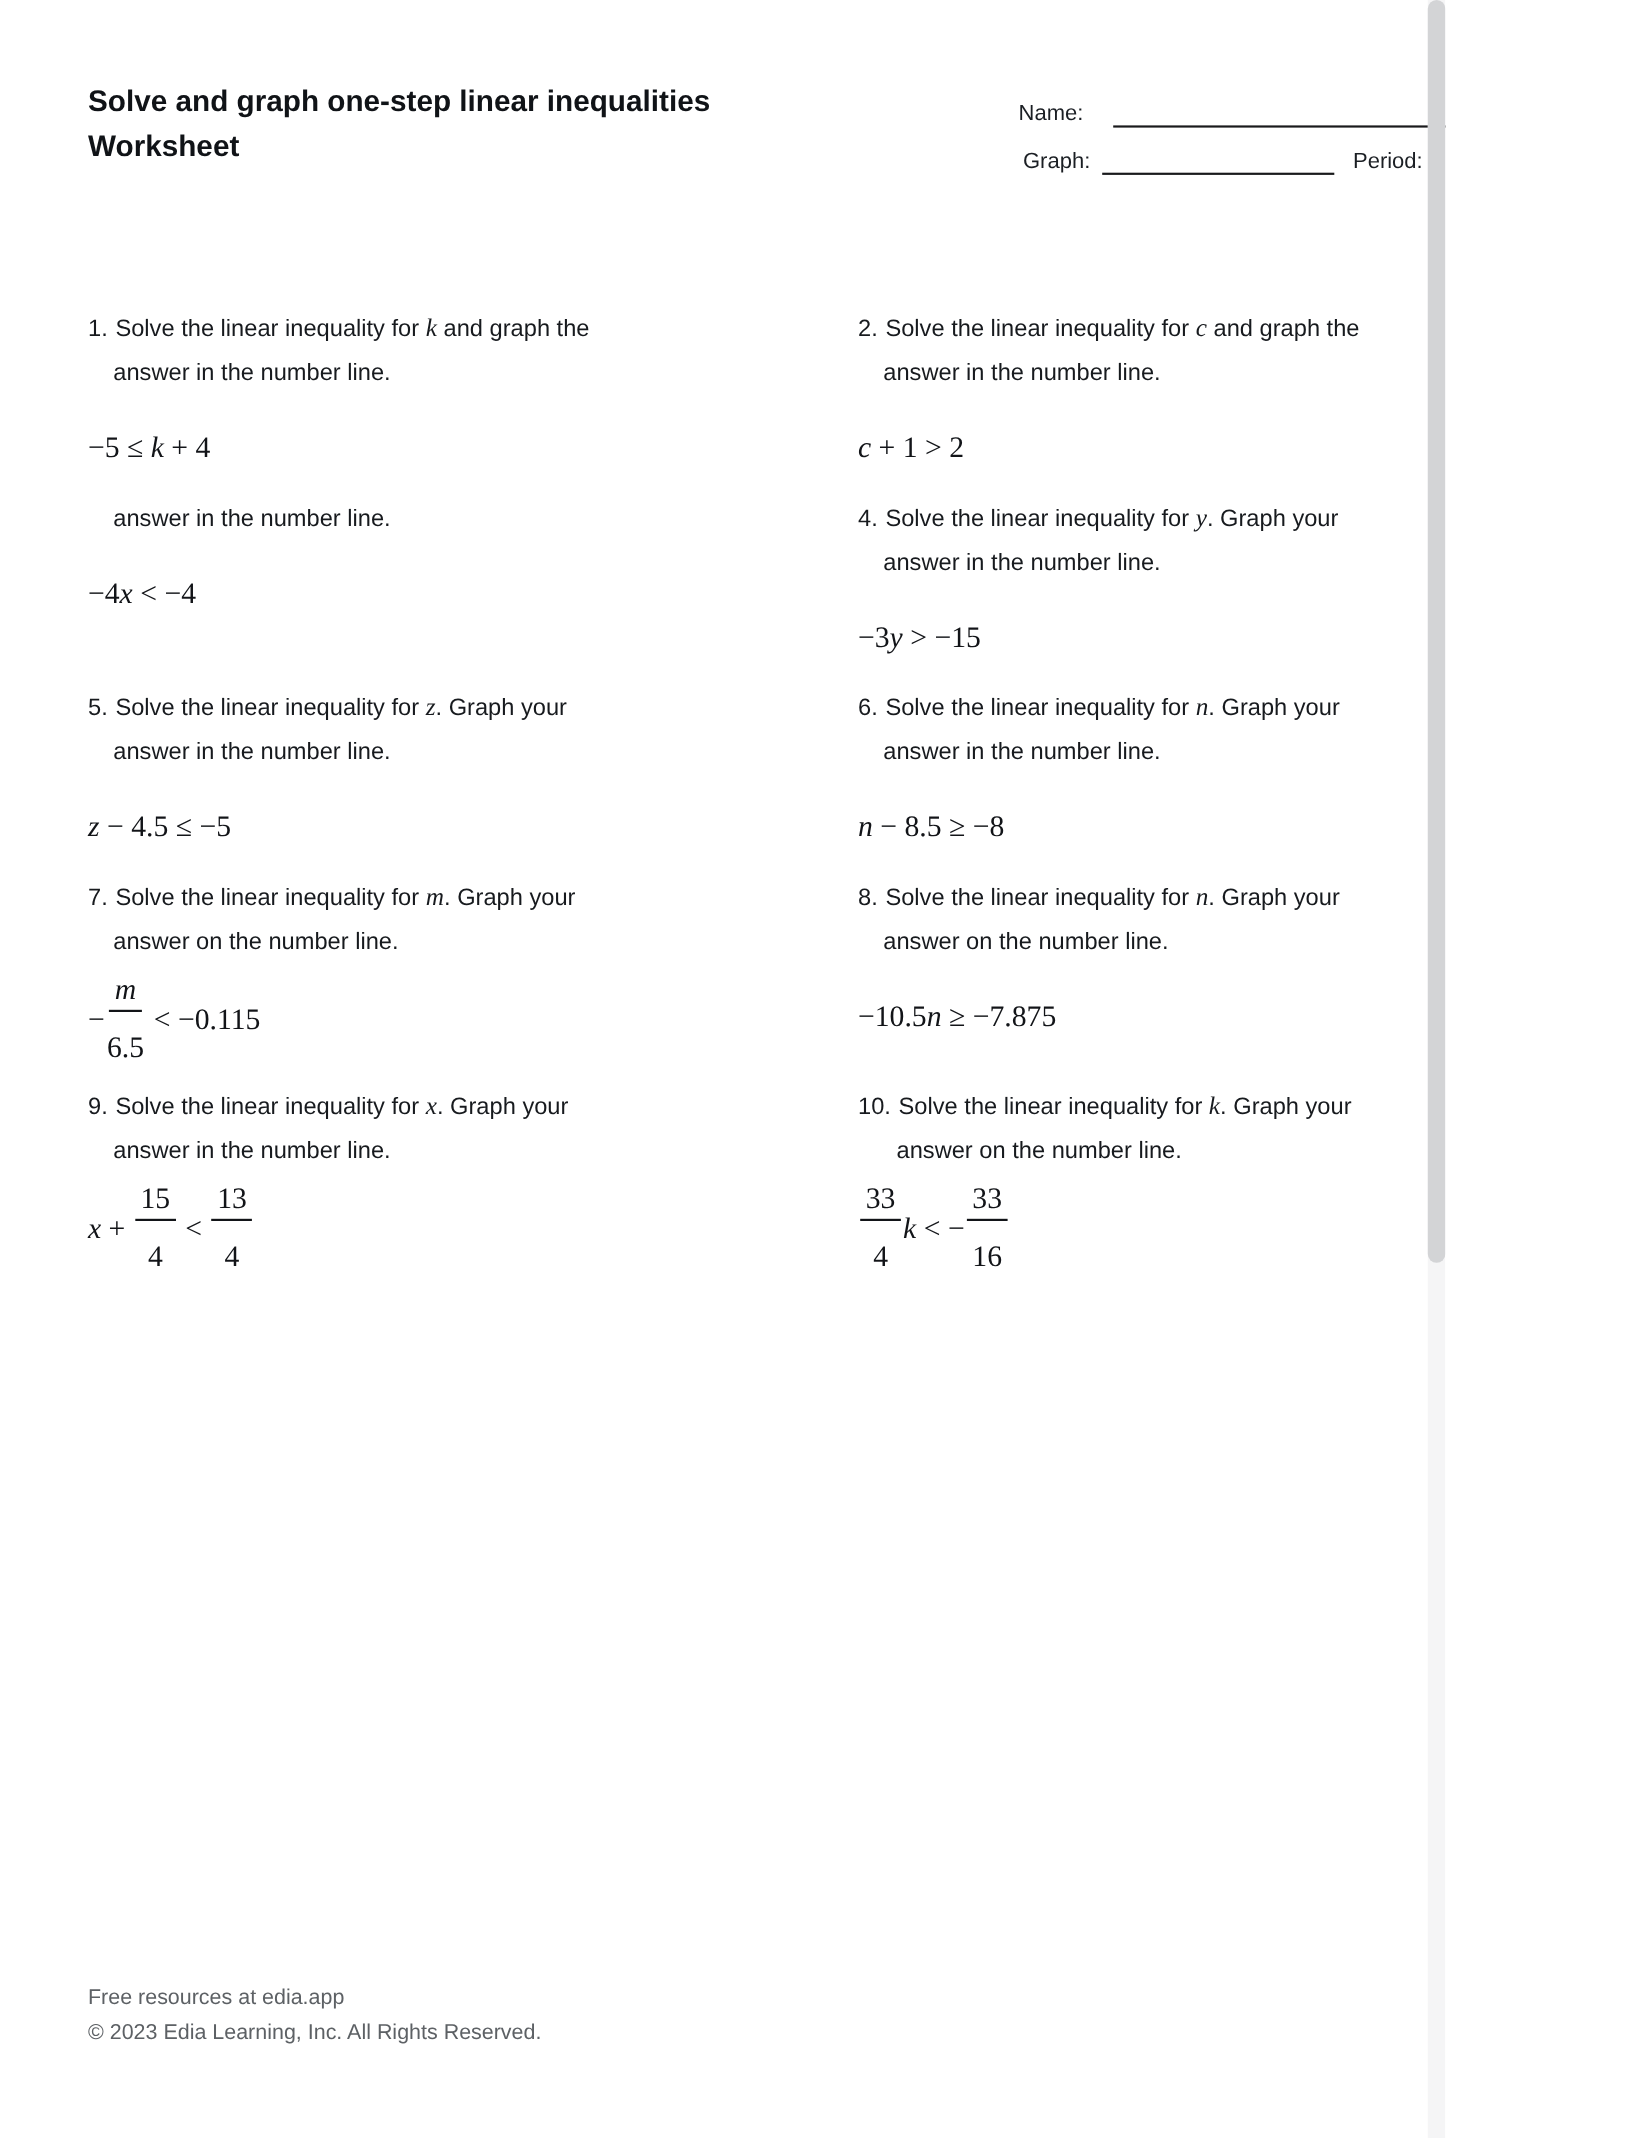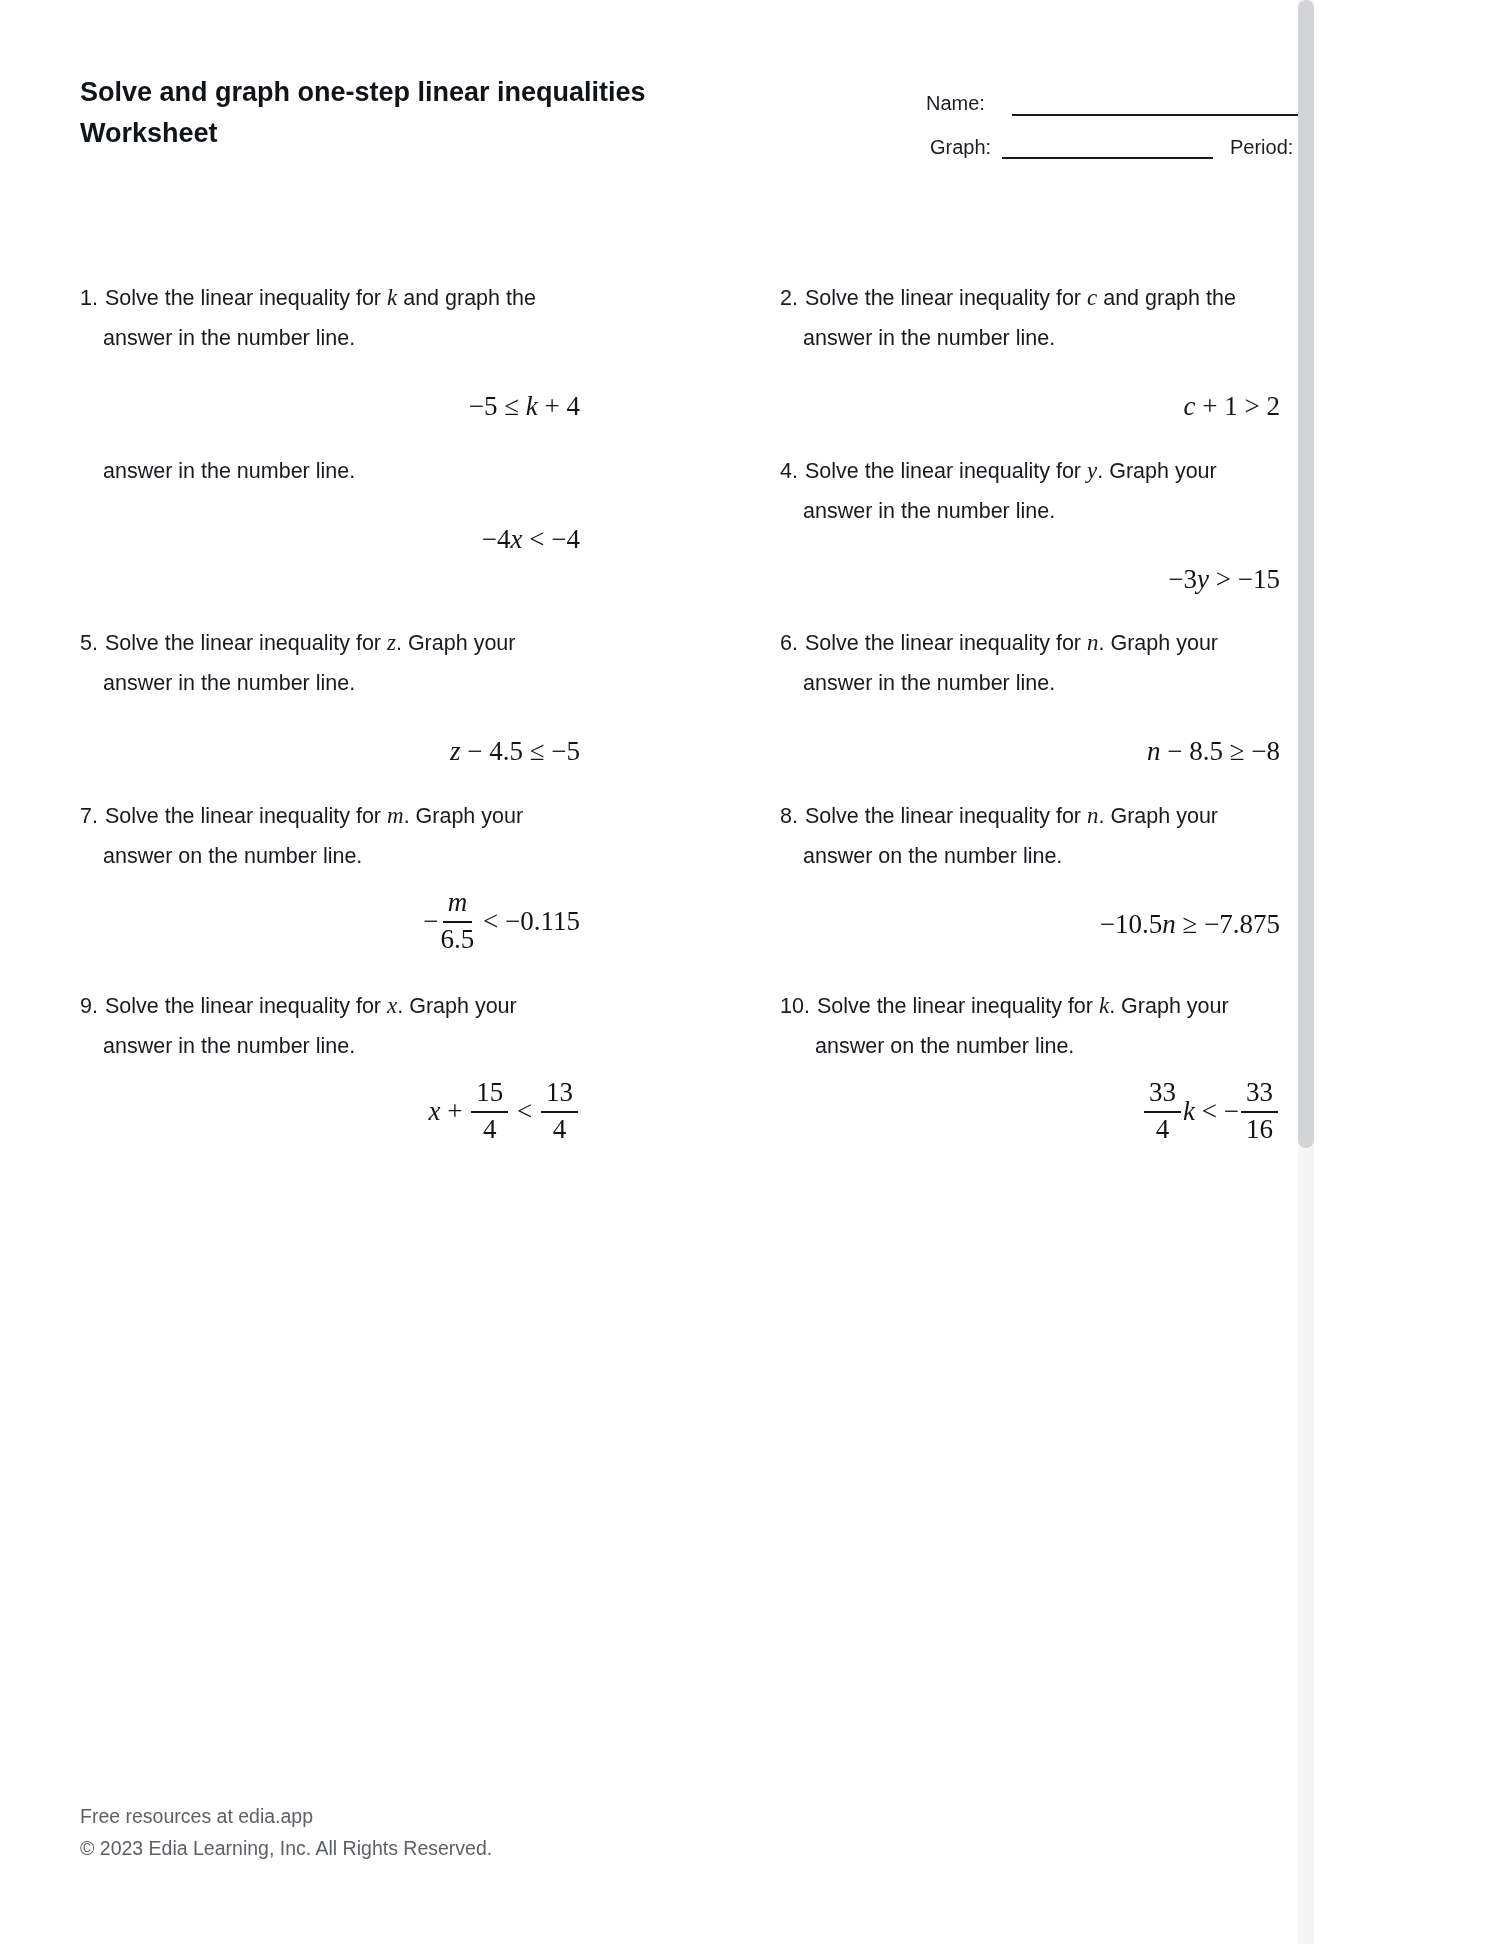--- a/index.html
+++ b/index.html
@@ -26,29 +26,29 @@
   .col-l { left:80px; }  .col-r { left:780px; }
   .r1 { top:278px; } .r2 { top:451px; } .r3 { top:623px; } .r4 { top:796px; } .r5 { top:986px; }
 
   .ptext { font-size:21.5px; line-height:40px; color:#171a1e; }
   .pnum  { margin-right:7px; }
   .pline2 { padding-left:23px; }
   .wide-num .pline2 { padding-left:35px; }
   .pvar { font-family:"Liberation Serif","DejaVu Serif",serif; font-style:italic; font-size:23px; }
 
   .equation { width:500px; min-height:72px; margin-top:12px;
-              display:flex; align-items:center; justify-content:flex-end; }
+              display:flex; align-items:center; justify-content:flex-start; }
   .eq-row { font-family:"Liberation Serif","DejaVu Serif",serif; font-size:27px; color:#121418; }
   .eq-t { white-space:pre; }
   .eq-v { font-style:italic; white-space:pre; }
   .frac { display:inline-flex; flex-direction:column; align-items:center;
           vertical-align:middle; line-height:1.1; margin:0 2px; transform:translateY(-3px); }
   .fnum { padding:0 5px 3px 5px; border-bottom:2px solid #121418; }
   .fnum.it { font-style:italic; }
-  .fden { padding-top:2px; }
+  .fden { padding-top:18px; }
 
   
   .footer { position:absolute; left:80px; top:1800px; font-size:19.5px; line-height:32px; color:#5d6165; }
 
   
   .scroll-track { position:absolute; right:0; top:0; width:16px; height:1944px; background:#f5f5f6; }
   .scroll-thumb { position:absolute; right:0; top:0; width:16px; height:1148px; background:#d3d4d6; border-radius:8px; }
 </style>
 </head>
 <body>

